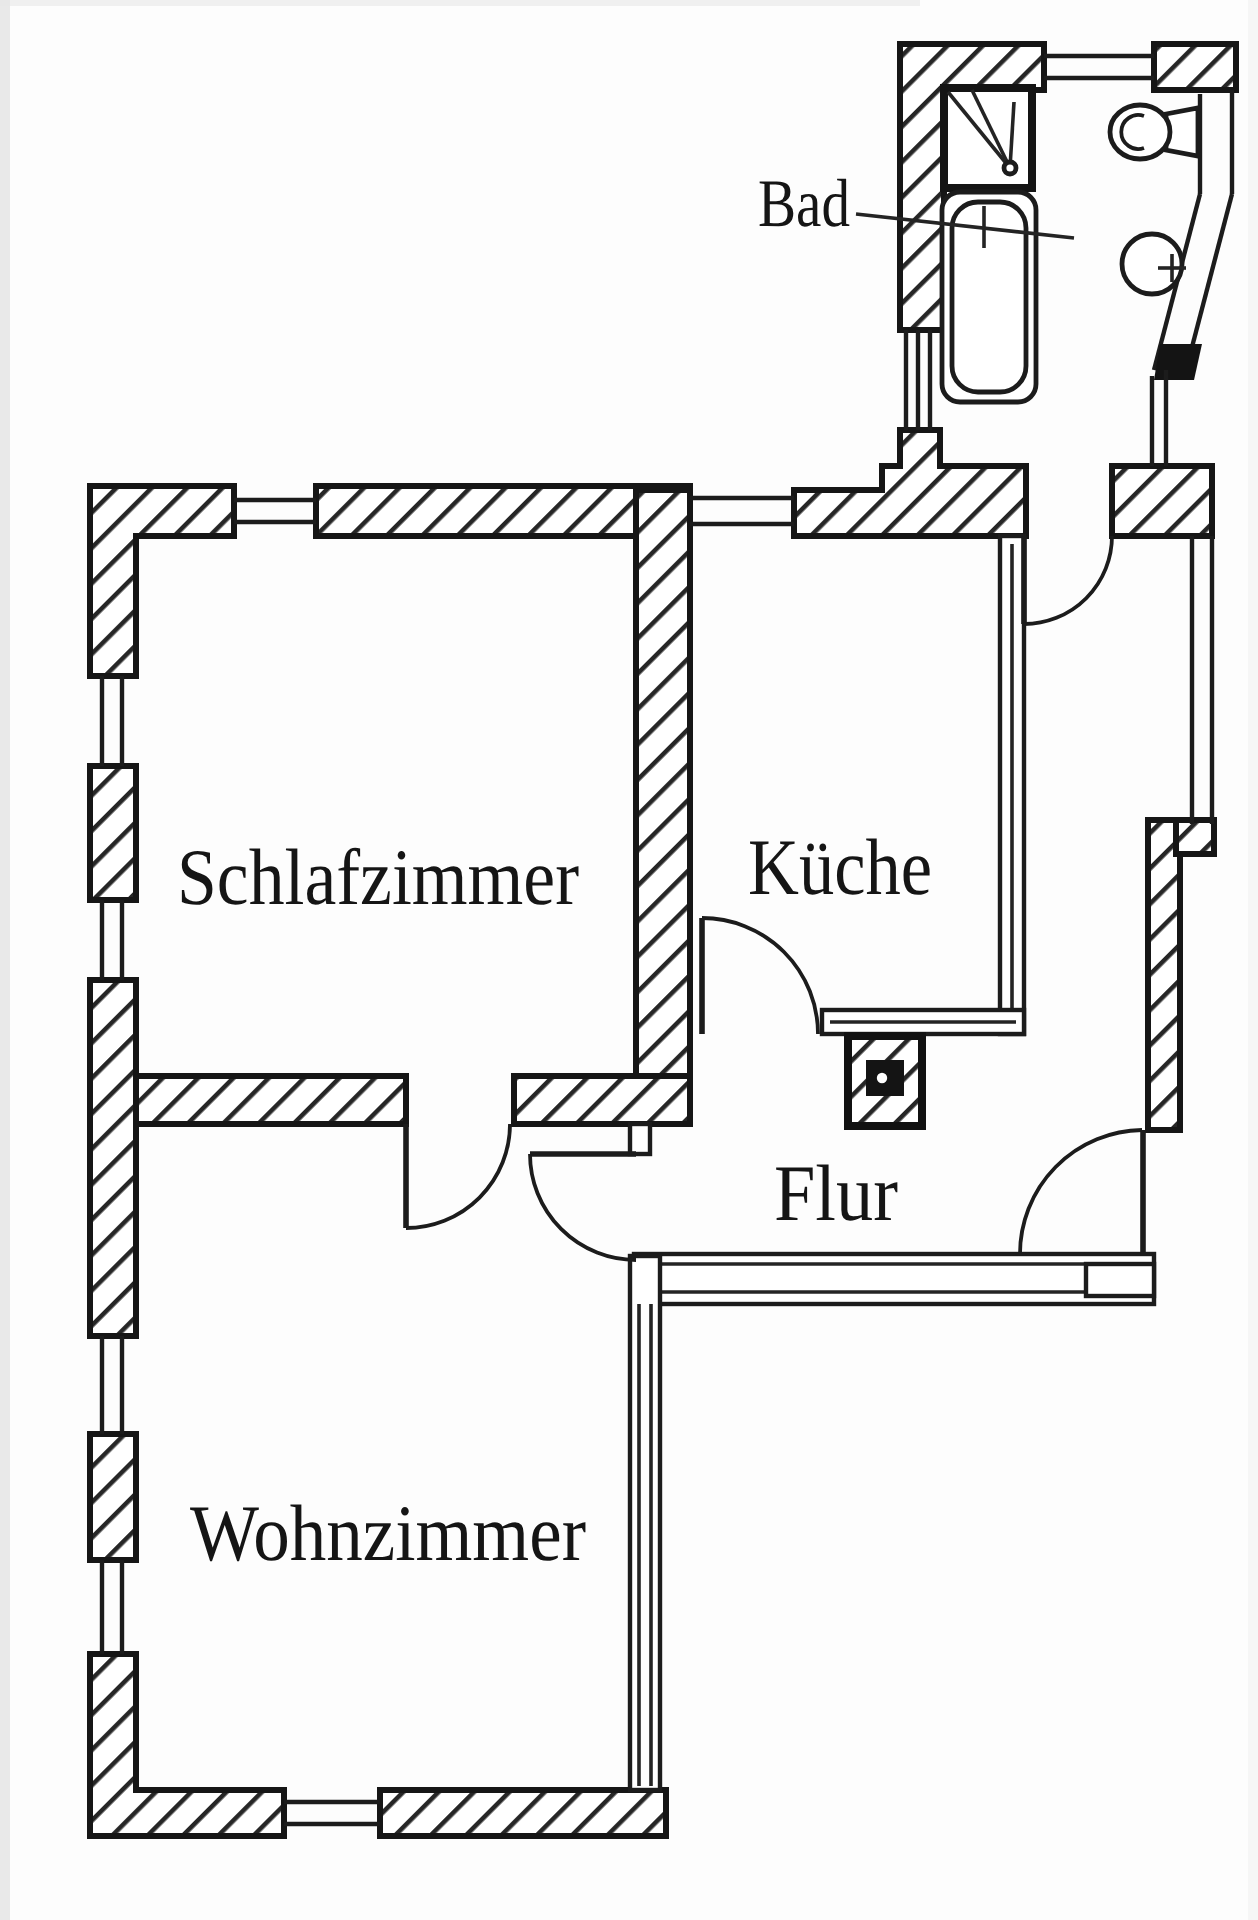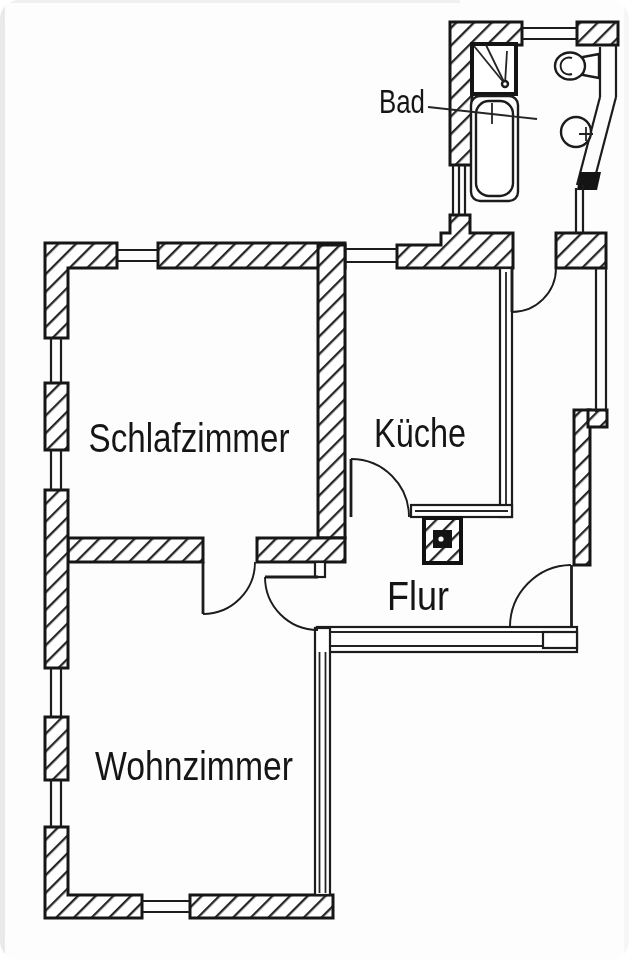--- a/index.html
+++ b/index.html
@@ -1,22 +1,21 @@
 <!DOCTYPE html>
 <html><head>
 <meta charset="utf-8">
 <style>
   html,body{margin:0;padding:0;background:#ffffff;}
   .page{
     position:relative;
     width:629px;height:960px;
     background:#ffffff;
     overflow:hidden;
-    font-family:Liberation Sans, sans-serif;
-    border-radius:19px;
+    font-family:Liberation Serif, serif;
   }
   svg{display:block;}
   .wall{fill:url(#hatch);stroke:#161616;stroke-width:3;stroke-linejoin:miter;}
   .wall-thick{fill:url(#hatch);stroke:#111;stroke-width:4;}
   .thinwall{fill:#ffffff;stroke:#1c1c1c;stroke-width:2.2;}
   .ln{stroke:#1c1c1c;stroke-width:2.2;fill:none;stroke-linecap:butt;}
   .ln-thin{stroke:#242424;stroke-width:1.8;fill:none;}
   .door{stroke:#1c1c1c;stroke-width:1.9;fill:none;}
   .leaf{stroke:#1c1c1c;stroke-width:2.8;fill:none;}
   .fix{stroke:#1c1c1c;stroke-width:2.4;fill:#ffffff;}

